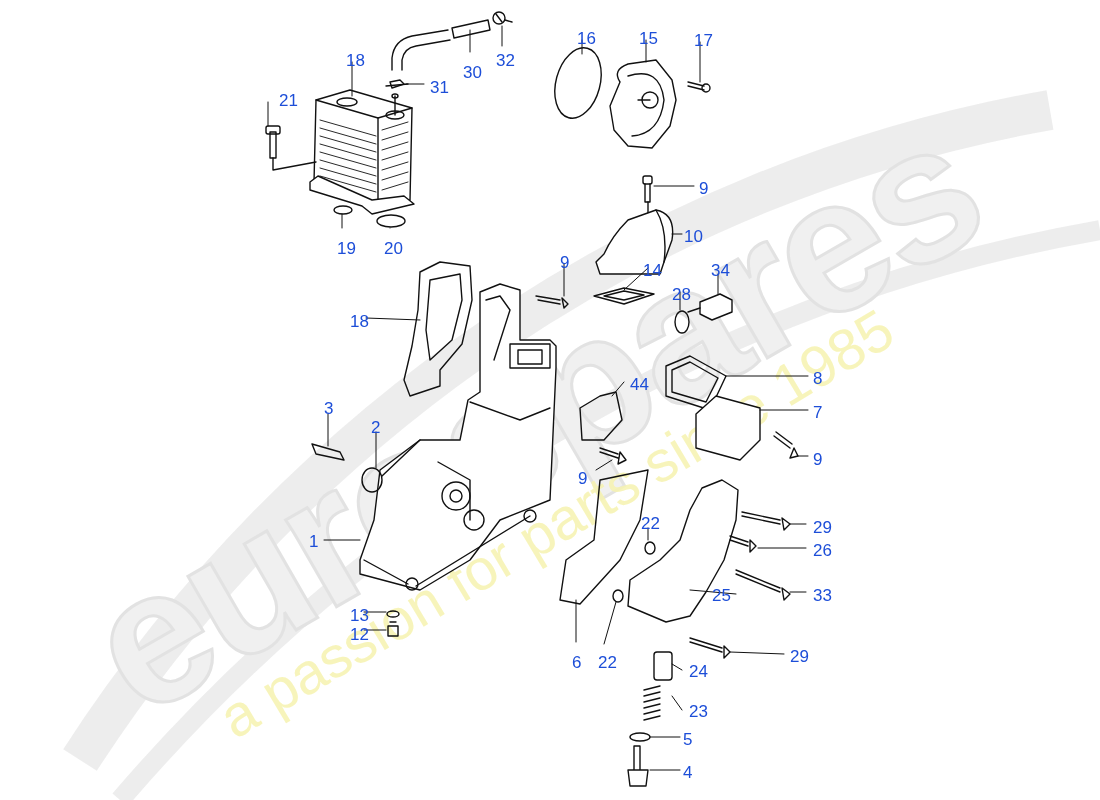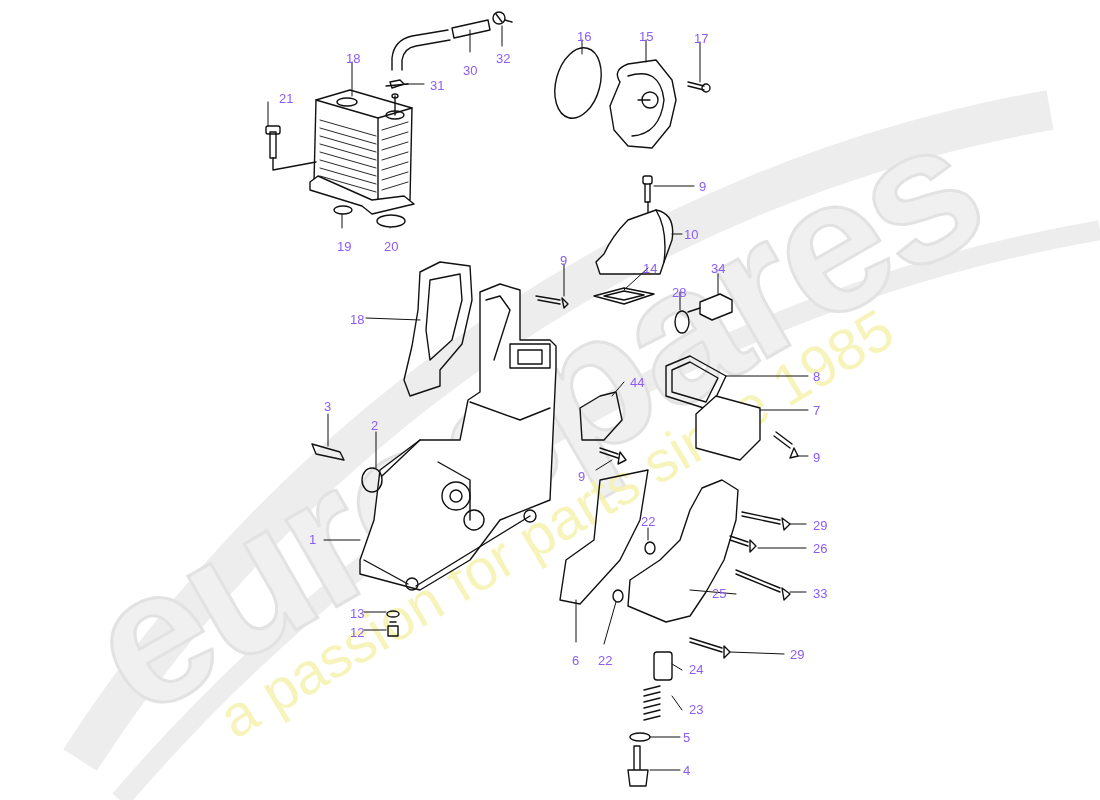--- a/index.html
+++ b/index.html
@@ -1,19 +1,19 @@
 <!DOCTYPE html>
 <html><head>
 <meta charset="utf-8">
 <style>
   html,body{margin:0;padding:0;background:#ffffff;}
   body{width:1100px;height:800px;position:relative;overflow:hidden;font-family:"Liberation Sans",sans-serif;}
   #wm{position:absolute;left:0;top:0;width:1100px;height:800px;z-index:0;}
   #art{position:absolute;left:0;top:0;width:1100px;height:800px;z-index:1;}
-  .lbl{position:absolute;z-index:2;font-size:13px;color:#8b5cf6;line-height:1;white-space:nowrap;}
+  .lbl{position:absolute;z-index:2;font-size:17px;color:#1d4ed8;line-height:1;white-space:nowrap;}
   .wm-text{font-family:"Liberation Sans",sans-serif;}
 </style>
 </head>
 <body>
 
 <svg id="wm" viewBox="0 0 1100 800" xmlns="http://www.w3.org/2000/svg">
   <g fill="none" stroke="#ececec" stroke-width="40" opacity="0.9">
     <path d="M80 760 C 300 420, 650 180, 1050 110"></path>
     <path d="M120 800 C 360 520, 700 300, 1100 230" stroke-width="20"></path>
   </g>

